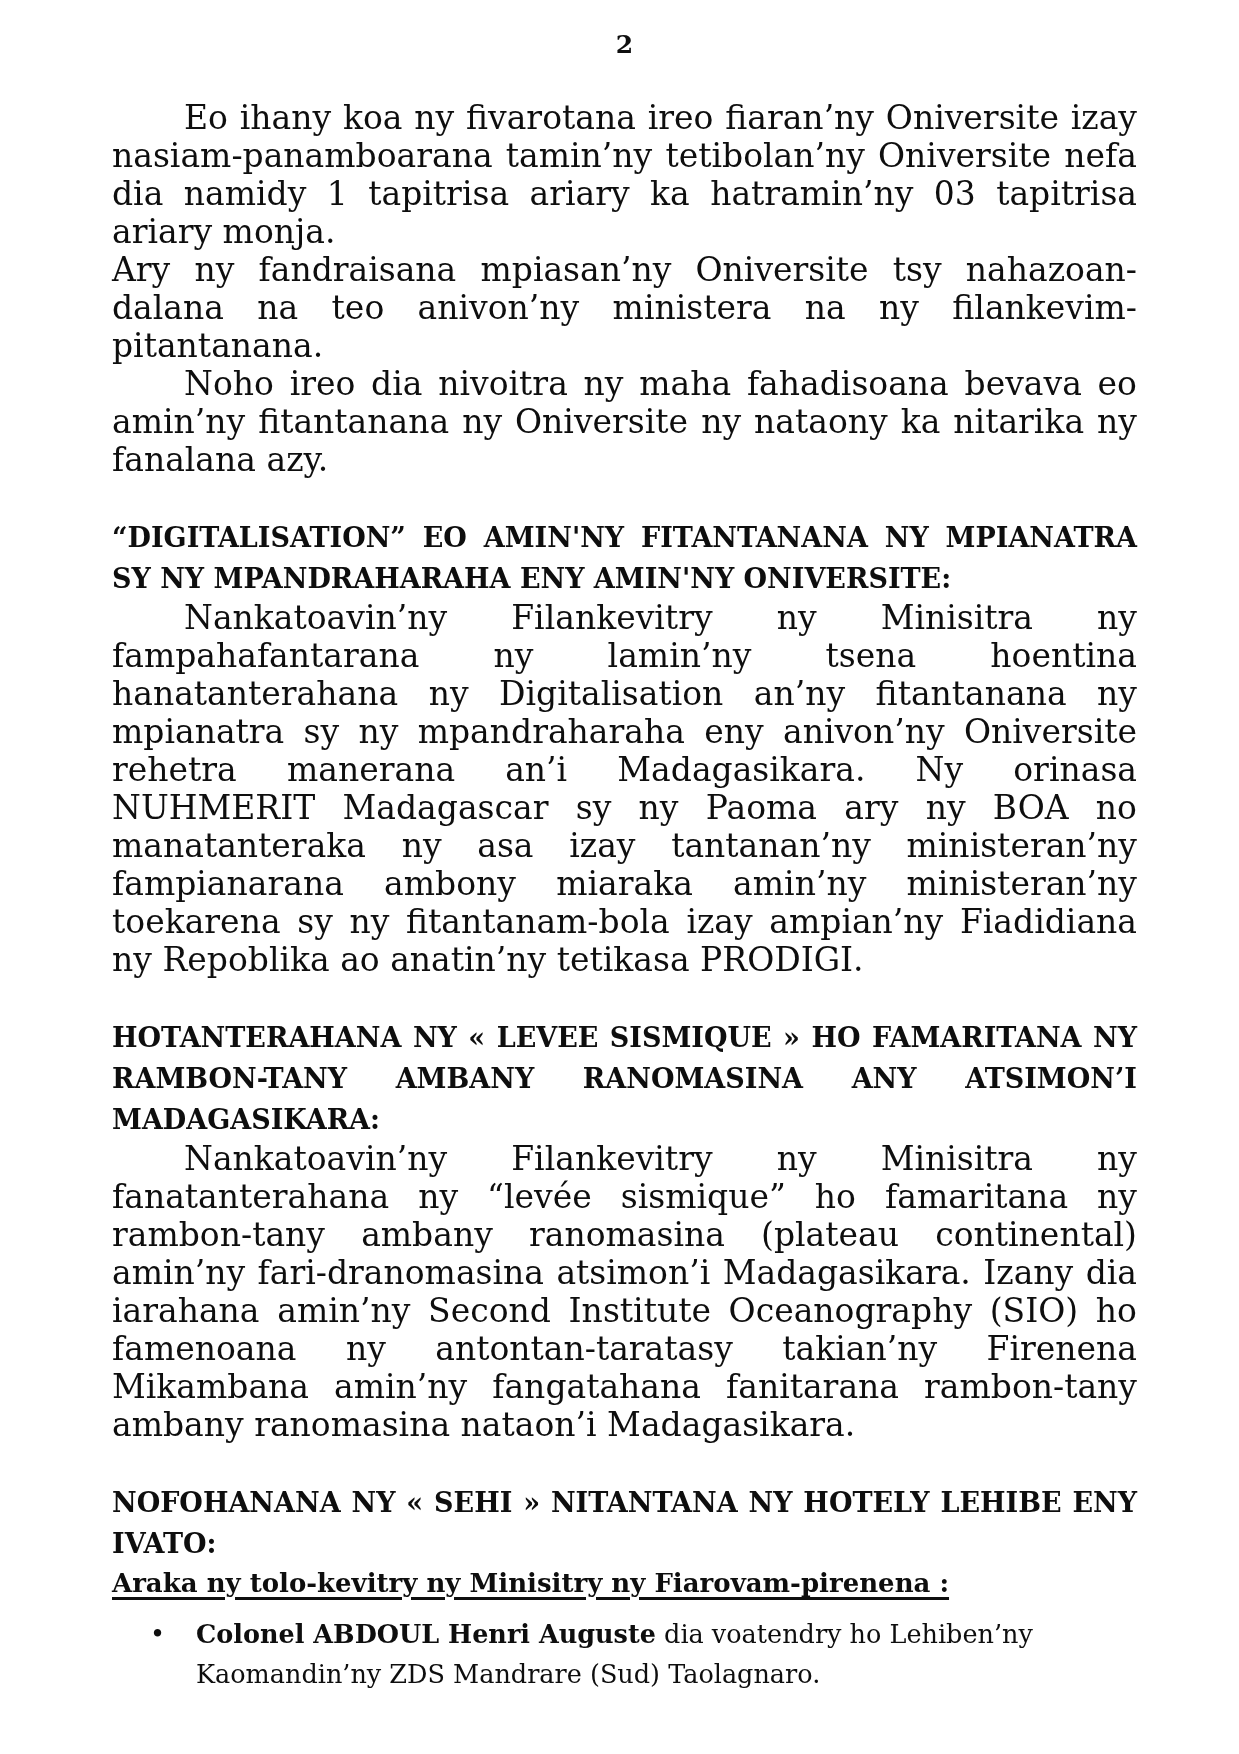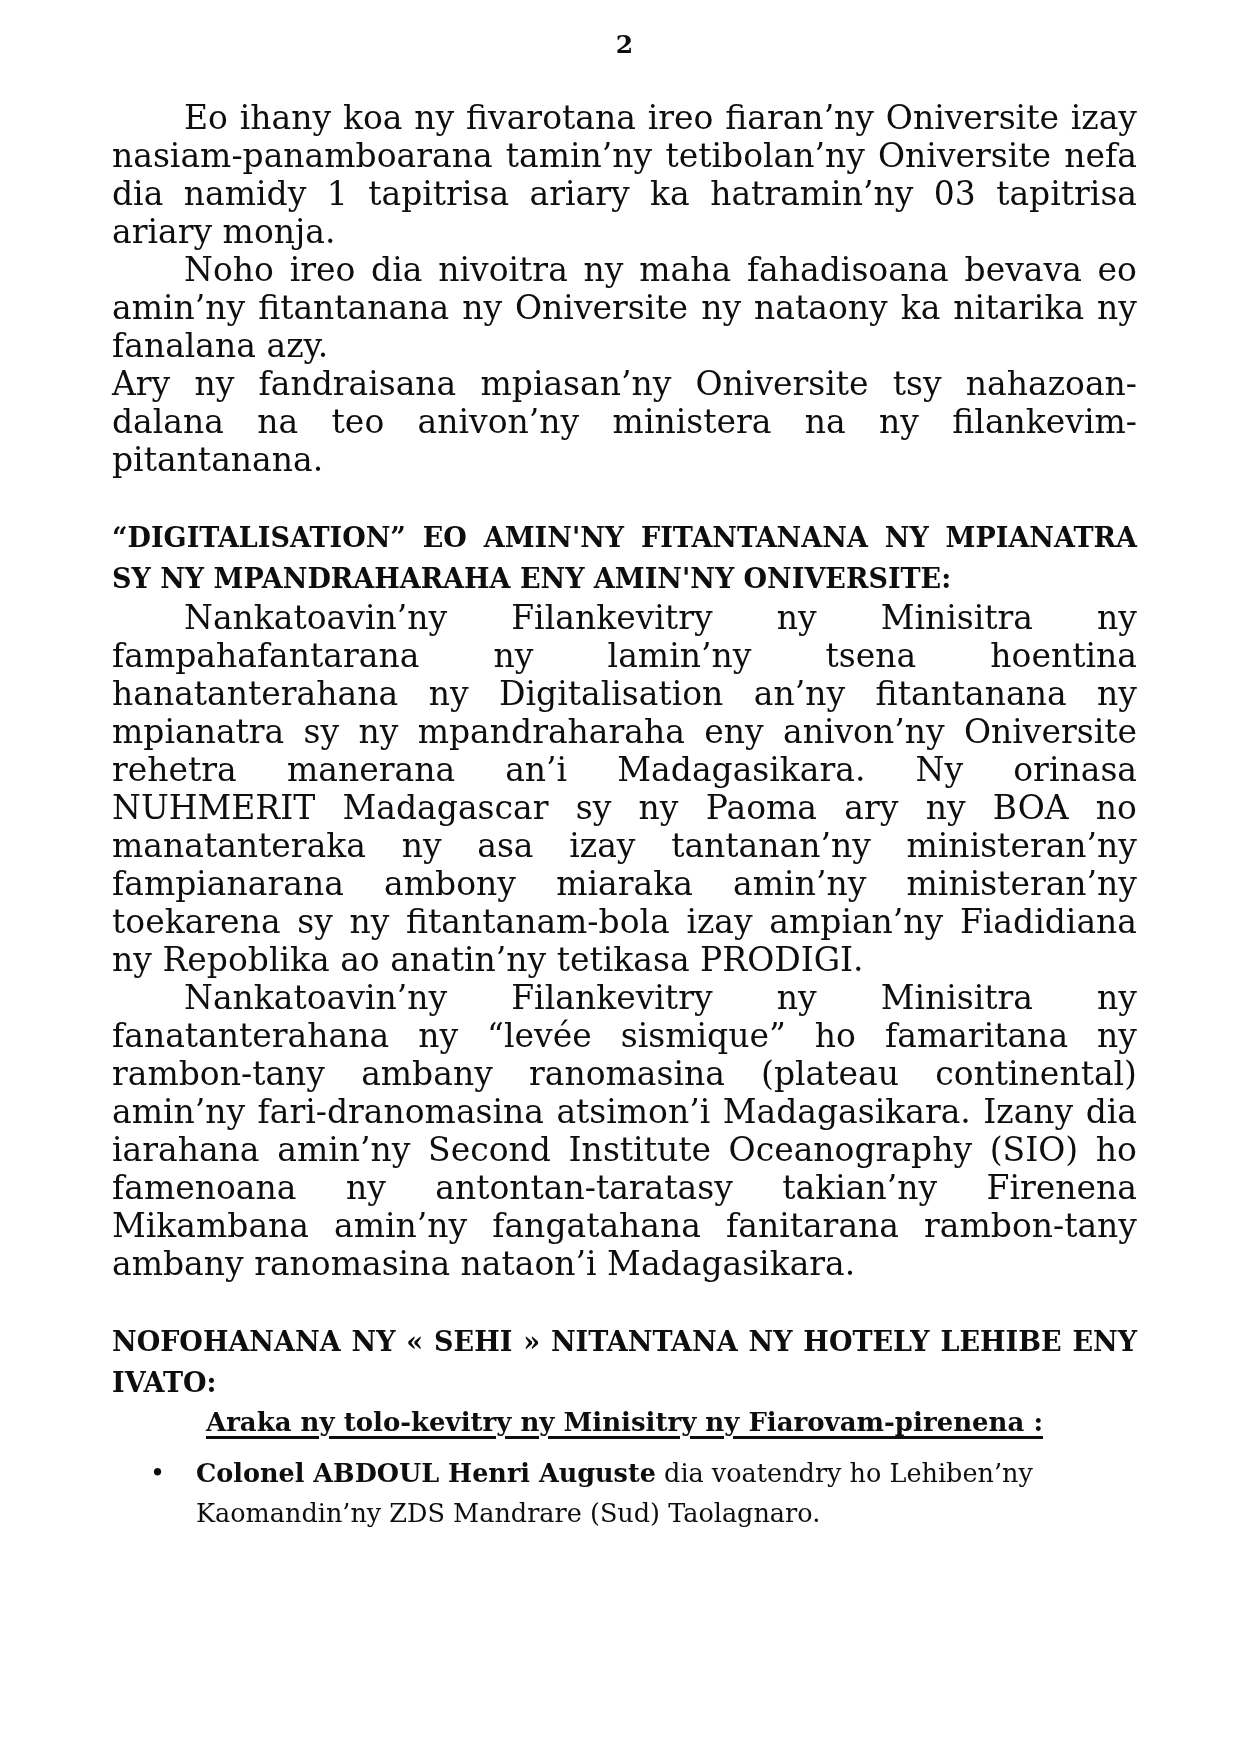--- a/index.html
+++ b/index.html
@@ -57,21 +57,20 @@
     letter-spacing: 1px;
   }
   .sub-heading {
     font-size: 26px;
     line-height: 38px;
     font-weight: bold;
     text-decoration: underline;
     text-decoration-thickness: 2.5px;
     text-underline-offset: 5px;
     margin: 0 0 12px 0;
-    text-align: center;
   }
   .bullets {
     list-style: none;
     margin: 0;
     padding: 0 0 0 38px;
   }
   .bullet-item {
     display: flex;
     font-size: 25.5px;
     line-height: 40px;
@@ -86,28 +85,29 @@
 </style>
 </head>
 <body>
 
 <div class="page">
 
   <div class="page-number">2</div>
 
   <p class="body indent">Eo ihany koa ny fivarotana ireo fiaran’ny Oniversite izay nasiam-panamboarana tamin’ny tetibolan’ny Oniversite nefa dia namidy 1 tapitrisa ariary ka hatramin’ny 03 tapitrisa ariary monja.</p>
 
+  <p class="body">Ary ny fandraisana mpiasan’ny Oniversite tsy nahazoan-dalana na teo anivon’ny ministera na ny filankevim-pitantanana.</p>
+
   <p class="body indent">Noho ireo dia nivoitra ny maha fahadisoana bevava eo amin’ny fitantanana ny Oniversite ny nataony ka nitarika ny fanalana azy.</p>
-
-  <p class="body">Ary ny fandraisana mpiasan’ny Oniversite tsy nahazoan-dalana na teo anivon’ny ministera na ny filankevim-pitantanana.</p>
 
   <h2 class="heading">“DIGITALISATION” EO AMIN'NY FITANTANANA NY MPIANATRA SY NY MPANDRAHARAHA ENY AMIN'NY ONIVERSITE:</h2>
 
   <p class="body indent">Nankatoavin’ny Filankevitry ny Minisitra ny fampahafantarana ny lamin’ny tsena hoentina hanatanterahana ny Digitalisation an’ny fitantanana ny mpianatra sy ny mpandraharaha eny anivon’ny Oniversite rehetra manerana an’i Madagasikara. Ny orinasa NUHMERIT Madagascar sy ny Paoma ary ny BOA no manatanteraka ny asa izay tantanan’ny ministeran’ny fampianarana ambony miaraka amin’ny ministeran’ny toekarena sy ny fitantanam-bola izay ampian’ny Fiadidiana ny Repoblika ao anatin’ny tetikasa PRODIGI.</p>
 
+  <h2 class="heading">HOTANTERAHANA NY « LEVEE SISMIQUE » HO FAMARITANA NY RAMBON-TANY AMBANY RANOMASINA ANY ATSIMON’I MADAGASIKARA:</h2>
 
   <p class="body indent">Nankatoavin’ny Filankevitry ny Minisitra ny fanatanterahana ny “levée sismique” ho famaritana ny rambon-tany ambany ranomasina (plateau continental) amin’ny fari-dranomasina atsimon’i Madagasikara. Izany dia iarahana amin’ny Second Institute Oceanography (SIO) ho famenoana ny antontan-taratasy takian’ny Firenena Mikambana amin’ny fangatahana fanitarana rambon-tany ambany ranomasina nataon’i Madagasikara.</p>
 
   <h2 class="heading">NOFOHANANA NY « SEHI » NITANTANA NY HOTELY LEHIBE ENY IVATO:</h2>
 
 
 
   <p class="sub-heading">Araka ny tolo-kevitry ny Minisitry ny Fiarovam-pirenena :</p>
 
   <ul class="bullets">

